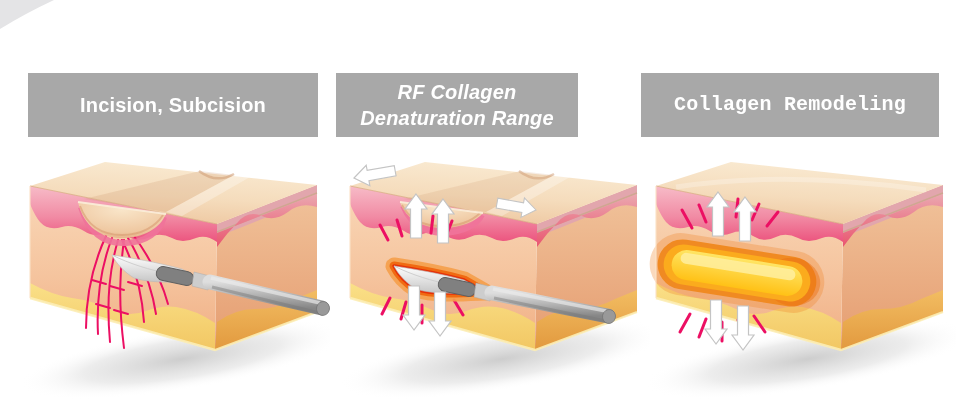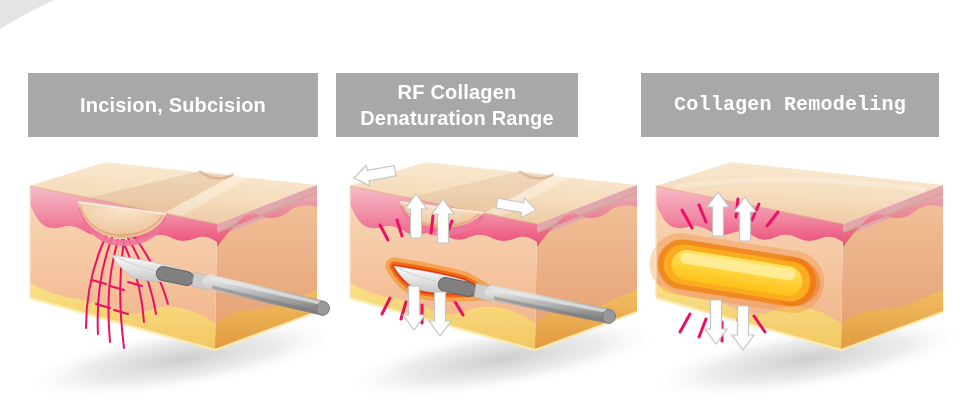--- a/index.html
+++ b/index.html
@@ -5,21 +5,21 @@
   html,body{margin:0;padding:0;}
   body{width:960px;height:413px;background:#fff;overflow:hidden;position:relative;
        font-family:"Liberation Sans", sans-serif;}
   .slide{position:absolute;inset:0;background:var(--background,#fff);}
   .corner{position:absolute;left:0;top:0;}
   .label-box{position:absolute;top:73px;height:64px;background:var(--label-bg,#a8a8a8);
       display:flex;align-items:center;justify-content:center;text-align:center;
       color:var(--label-text,#fff);font-weight:bold;font-size:20px;line-height:26px;
       white-space:pre-line;letter-spacing:0.2px;}
   .label-1{left:28px;width:290px;}
-  .label-2{left:336px;width:242px;}
+  .label-2{left:336px;width:242px;font-style:italic;}
   .label-3{left:641px;width:298px;font-family:Liberation Mono, monospace;}
   .panel{position:absolute;top:152px;width:320px;height:255px;}
   .panel-1{left:10px;}
   .panel-2{left:330px;}
   .panel-3{left:636px;}
   .fiber{stroke:var(--fiber-magenta,#ec0f63);fill:none;stroke-width:2;stroke-linecap:round;}
   .dash{stroke:var(--fiber-magenta,#ec0f63);fill:none;stroke-width:3;stroke-linecap:round;}
   .arrow{fill:var(--arrow-white,#fff);stroke:#c4c4c4;stroke-width:1.2;}
 </style>
 </head>

